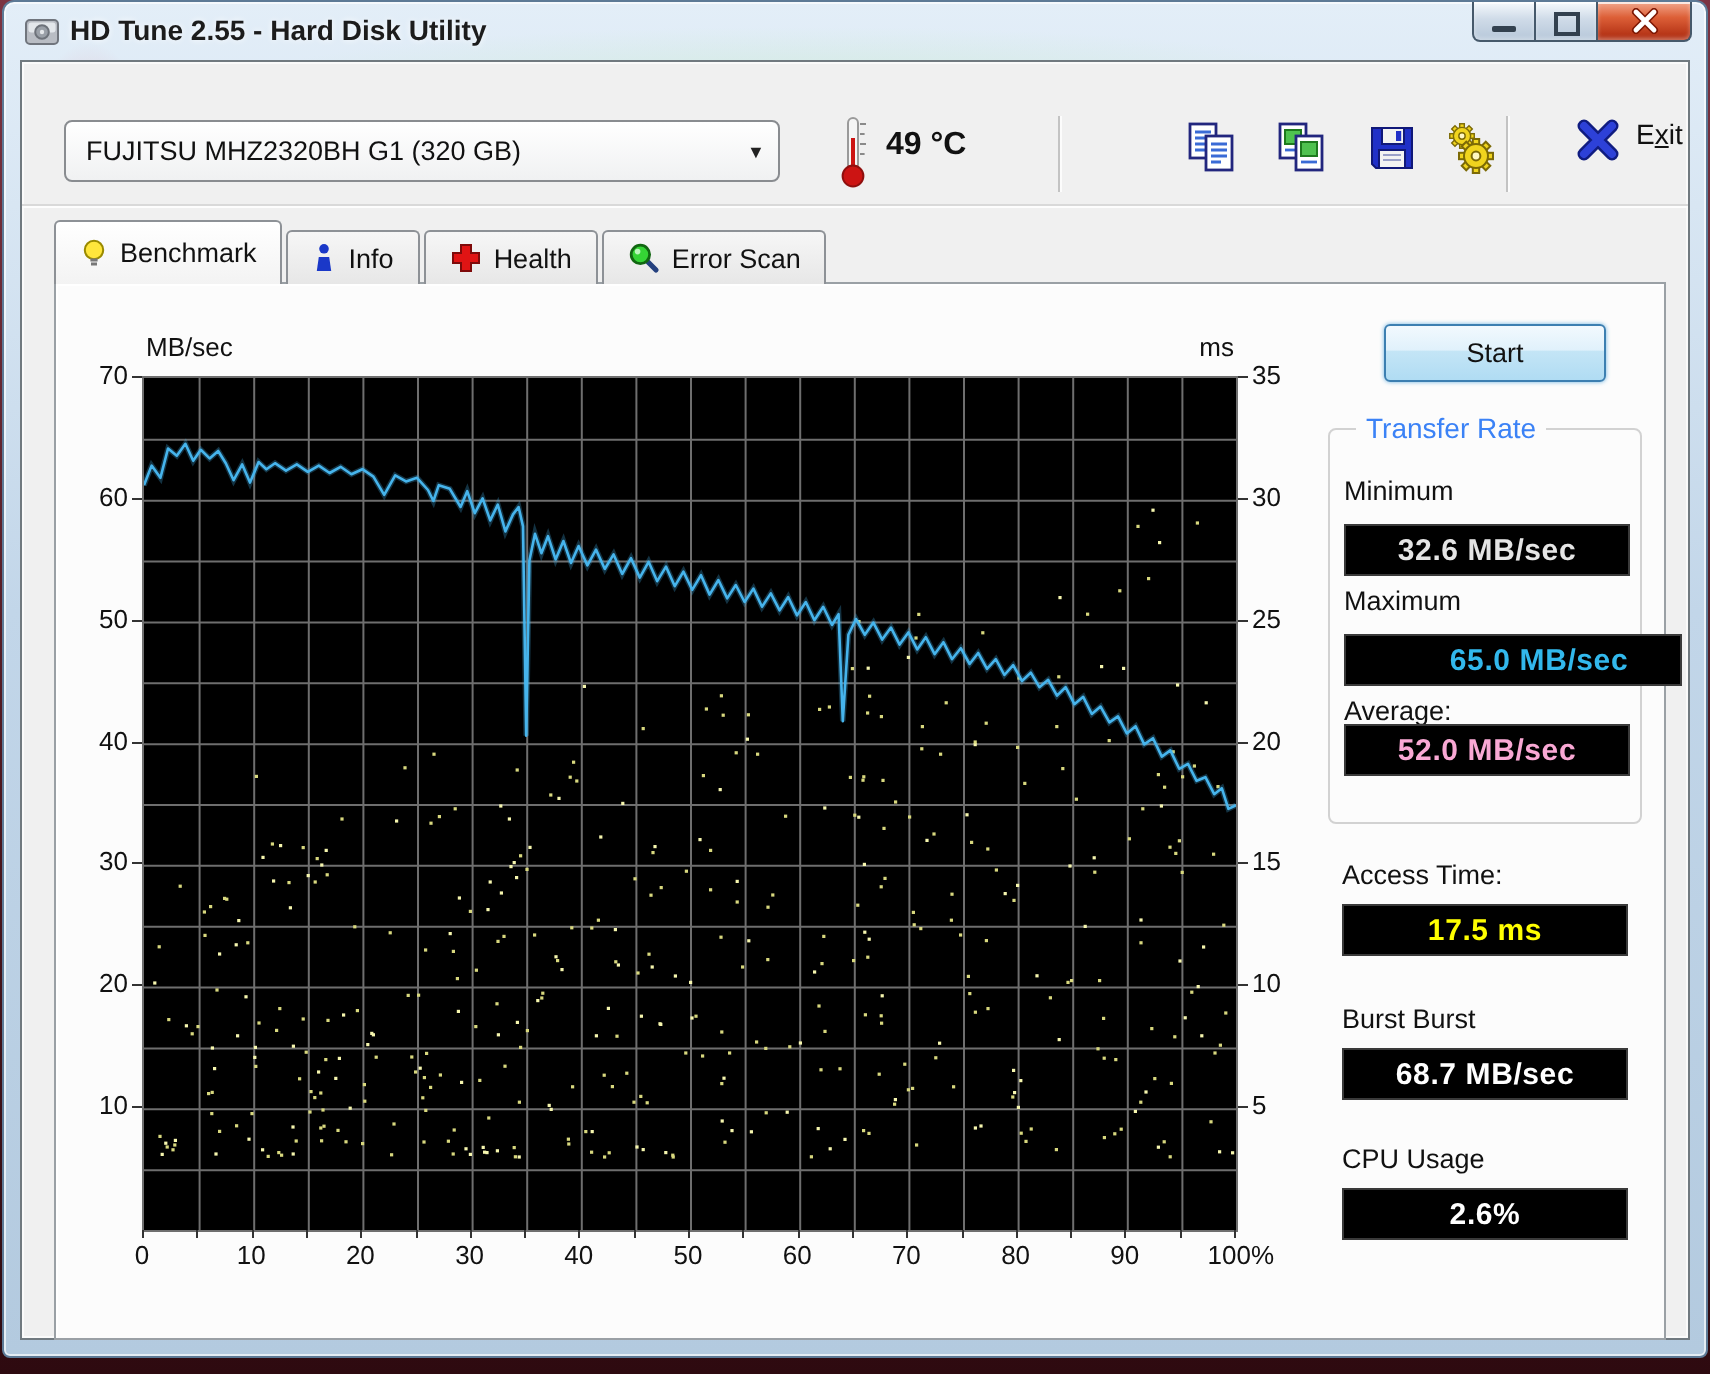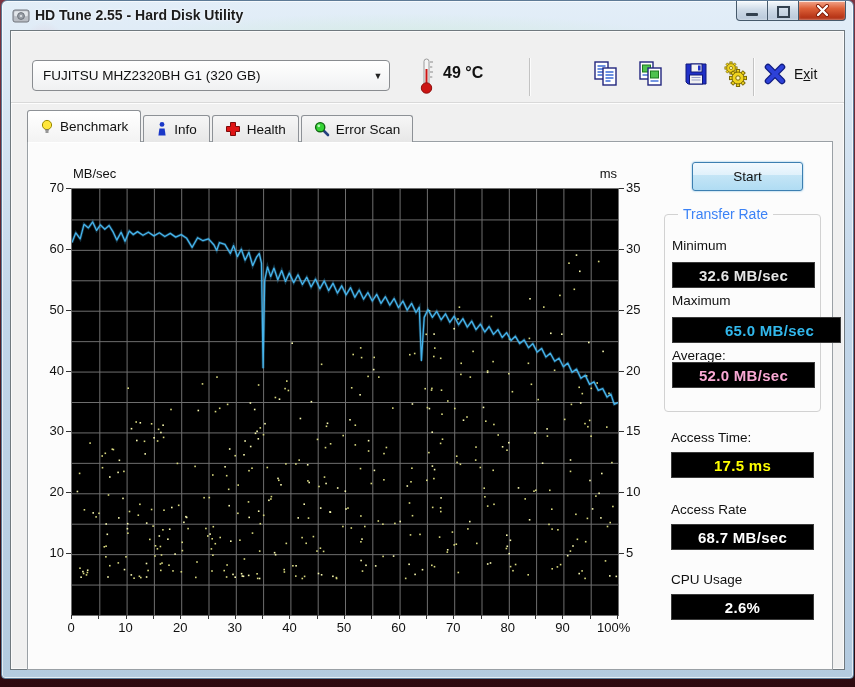--- a/index.html
+++ b/index.html
@@ -34,21 +34,21 @@
     border:1px solid #70797f;box-shadow:inset 0 0 0 1px #fafafa;}
   
   .combo{position:absolute;left:21px;top:29px;width:356px;height:29px;background:linear-gradient(#ffffff,#f0f1f2);
     border:1px solid #898c90;border-radius:4px;display:flex;align-items:center;cursor:default;}
   .combo-text{margin-left:10px;font-size:13.5px;color:#111;flex:1;white-space:nowrap;overflow:hidden;}
   .combo-arrow{width:22px;font-size:9px;color:#222;text-align:center;}
   .thermo{position:absolute;left:407px;top:26px;}
   .temp{position:absolute;left:432px;top:33px;font-size:16px;font-weight:bold;color:#111;}
   .vsep{position:absolute;top:27px;width:1px;height:38px;background:#c3c3c3;box-shadow:1px 0 0 #fcfcfc;}
   .tbtn{position:absolute;top:26px;width:38px;height:34px;display:flex;align-items:center;justify-content:center;cursor:pointer;}
-  .exit-btn{position:absolute;left:752px;top:28px;height:30px;display:flex;align-items:center;gap:7px;cursor:pointer;}
+  .exit-btn{position:absolute;left:776px;top:28px;height:30px;display:flex;gap:7px;cursor:pointer;}
   .exit-label{font-size:14px;color:#111;}
   .toolbar-rule{position:absolute;left:0;right:0;top:71px;height:1px;background:#d9d9d9;box-shadow:0 1px 0 #fdfdfd;}
   
   .tabstrip{position:absolute;left:16px;top:80px;height:31px;display:flex;align-items:flex-end;z-index:3;}
   .tab{display:flex;align-items:center;gap:6px;padding:0 12px;border:1px solid #8d9196;border-bottom:none;
     border-radius:3px 3px 0 0;background:linear-gradient(#f6f6f6,#e7e7e7);height:26px;margin-right:2px;
     font-size:13.5px;color:#111;cursor:pointer;position:relative;}
   .tab.active{height:31px;background:linear-gradient(#ffffff,#f3f3f3);z-index:4;box-shadow:inset 0 1px 0 #fff;}
   .tab .ticon{display:flex;align-items:center;}
   
@@ -734,21 +734,21 @@
           <div class="tick-label" style="left: 23px; top: 478px; width: 40px; text-align: center;">0</div>
           <div class="tick-label" style="left: 77.6px; top: 478px; width: 40px; text-align: center;">10</div>
           <div class="tick-label" style="left: 132.2px; top: 478px; width: 40px; text-align: center;">20</div>
           <div class="tick-label" style="left: 186.8px; top: 478px; width: 40px; text-align: center;">30</div>
           <div class="tick-label" style="left: 241.4px; top: 478px; width: 40px; text-align: center;">40</div>
           <div class="tick-label" style="left: 296px; top: 478px; width: 40px; text-align: center;">50</div>
           <div class="tick-label" style="left: 350.6px; top: 478px; width: 40px; text-align: center;">60</div>
           <div class="tick-label" style="left: 405.2px; top: 478px; width: 40px; text-align: center;">70</div>
           <div class="tick-label" style="left: 459.8px; top: 478px; width: 40px; text-align: center;">80</div>
           <div class="tick-label" style="left: 514.4px; top: 478px; width: 40px; text-align: center;">90</div>
-          <div class="tick-label" style="left: 569px; top: 478px; width: 40px; text-align: left;">100%</div>
+          <div class="tick-label" style="left: 569px; top: 478px; width: 40px; text-align: right;">100%</div>
           <div class="tickmark" style="left: 43px; top: 473px; width: 1px; height: 4px;"></div>
           <div class="tickmark" style="left: 70.3px; top: 473px; width: 1px; height: 4px;"></div>
           <div class="tickmark" style="left: 97.6px; top: 473px; width: 1px; height: 4px;"></div>
           <div class="tickmark" style="left: 124.9px; top: 473px; width: 1px; height: 4px;"></div>
           <div class="tickmark" style="left: 152.2px; top: 473px; width: 1px; height: 4px;"></div>
           <div class="tickmark" style="left: 179.5px; top: 473px; width: 1px; height: 4px;"></div>
           <div class="tickmark" style="left: 206.8px; top: 473px; width: 1px; height: 4px;"></div>
           <div class="tickmark" style="left: 234.1px; top: 473px; width: 1px; height: 4px;"></div>
           <div class="tickmark" style="left: 261.4px; top: 473px; width: 1px; height: 4px;"></div>
           <div class="tickmark" style="left: 288.7px; top: 473px; width: 1px; height: 4px;"></div>
@@ -773,21 +773,21 @@
         <div class="vbox inbox" style="top: 47px; color: #e5e5e5;">32.6 MB/sec</div>
         <div class="plabel" style="left:7px;top:78px;">Maximum</div>
         <div class="vbox inbox" style="top: 102px; color: rgb(50, 184, 236); padding-left: 26px;">65.0 MB/sec</div>
         <div class="plabel" style="left:7px;top:133px;">Average:</div>
         <div class="vbox inbox" style="top: 147px; color: #f9a8d4;">52.0 MB/sec</div>
       </div>
 
       <div class="plabel" style="left:643px;top:288px;">Access Time:</div>
       <div class="vbox" style="top: 310px; color: rgb(255, 255, 0);">17.5 ms</div>
 
-      <div class="plabel" style="left:643px;top:360px;">Access Rate</div>
+      <div class="plabel" style="left:643px;top:360px;">Burst Burst</div>
       <div class="vbox" style="top: 382px; color: rgb(255, 255, 255);">68.7 MB/sec</div>
 
       <div class="plabel" style="left:643px;top:430px;text-align:right;">CPU Usage</div>
       <div class="vbox" style="top: 452px; color: rgb(255, 255, 255);">2.6%</div>
     </div>
 
   </div>
 </div>
 
 </body></html>

